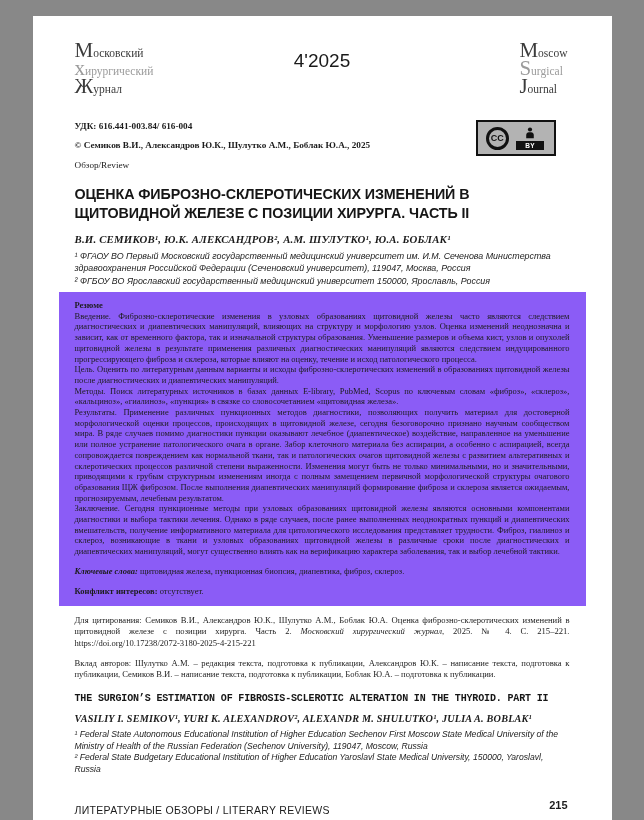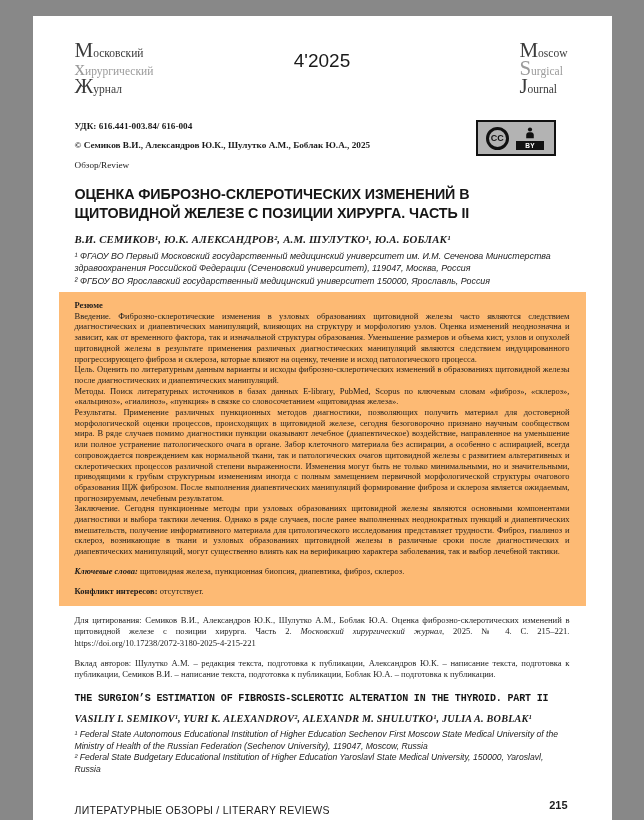--- a/index.html
+++ b/index.html
@@ -123,21 +123,21 @@
     <div class="copyright">© Семиков В.И., Александров Ю.К., Шулутко А.М., Боблак Ю.А., 2025</div>
     <div class="art-type">Обзор/Review</div>
 
     <div class="title-ru">ОЦЕНКА ФИБРОЗНО-СКЛЕРОТИЧЕСКИХ ИЗМЕНЕНИЙ В ЩИТОВИДНОЙ ЖЕЛЕЗЕ С ПОЗИЦИИ ХИРУРГА. ЧАСТЬ II</div>
     <div class="authors-ru">В.И. СЕМИКОВ¹, Ю.К. АЛЕКСАНДРОВ², А.М. ШУЛУТКО¹, Ю.А. БОБЛАК¹</div>
     <div class="affil">
       <div>¹ ФГАОУ ВО Первый Московский государственный медицинский университет им. И.М. Сеченова Министерства здравоохранения Российской Федерации (Сеченовский университет), 119047, Москва, Россия</div>
       <div>² ФГБОУ ВО Ярославский государственный медицинский университет 150000, Ярославль, Россия</div>
     </div>
 
-    <div class="abstract-box" style="background: #fdba74;">
+    <div class="abstract-box" style="background: #8b5cf6;">
       <div class="abs-label">Резюме</div>
       <p class="abs"><span class="lead">Введение.</span><span> Фиброзно-склеротические изменения в узловых образованиях щитовидной железы часто являются следствием диагностических и диапевтических манипуляций, влияющих на структуру и морфологию узлов. Оценка изменений неоднозначна и зависит, как от временного фактора, так и изначальной структуры образования. Уменьшение размеров и объема кист, узлов и опухолей щитовидной железы в результате применения различных диагностических манипуляций являются следствием индуцированного прогрессирующего фиброза и склероза, которые влияют на оценку, течение и исход патологического процесса.</span></p>
       <p class="abs"><span class="lead">Цель.</span><span> Оценить по литературным данным варианты и исходы фиброзно-склеротических изменений в образованиях щитовидной железы после диагностических и диапевтических манипуляций.</span></p>
       <p class="abs"><span class="lead">Методы.</span><span> Поиск литературных источников в базах данных E-library, PubMed, Scopus по ключевым словам «фиброз», «склероз», «кальциноз», «гиалиноз», «пункция» в связке со словосочетанием «щитовидная железа».</span></p>
       <p class="abs"><span class="lead">Результаты.</span><span> Применение различных пункционных методов диагностики, позволяющих получить материал для достоверной морфологической оценки процессов, происходящих в щитовидной железе, сегодня безоговорочно признано научным сообществом мира. В ряде случаев помимо диагностики пункции оказывают лечебное (диапевтическое) воздействие, направленное на уменьшение или полное устранение патологического очага в органе. Забор клеточного материала без аспирации, а особенно с аспирацией, всегда сопровождается повреждением как нормальной ткани, так и патологических очагов щитовидной железы с развитием альтеративных и склеротических процессов различной степени выраженности. Изменения могут быть не только минимальными, но и значительными, приводящими к грубым структурным изменениям иногда с полным замещением первичной морфологической структуры очагового образования ЩЖ фиброзом. После выполнения диапевтических манипуляций формирование фиброза и склероза является ожидаемым, прогнозируемым, лечебным результатом.</span></p>
       <p class="abs"><span class="lead">Заключение.</span><span> Сегодня пункционные методы при узловых образованиях щитовидной железы являются основными компонентами диагностики и выбора тактики лечения. Однако в ряде случаев, после ранее выполненных неоднократных пункций и диапевтических вмешательств, получение информативного материала для цитологического исследования представляет трудности. Фиброз, гиалиноз и склероз, возникающие в ткани и узловых образованиях щитовидной железы в различные сроки после диагностических и диапевтических манипуляций, могут существенно влиять как на верификацию характера заболевания, так и выбор лечебной тактики.</span></p>
       <p class="abs keywords"><span class="lead">Ключевые слова:</span><span class="kw-text"> щитовидная железа, пункционная биопсия, диапевтика, фиброз, склероз.</span></p>
       <p class="abs conflict"><span class="lead">Конфликт интересов:</span><span> отсутствует.</span></p>
     </div>
 

